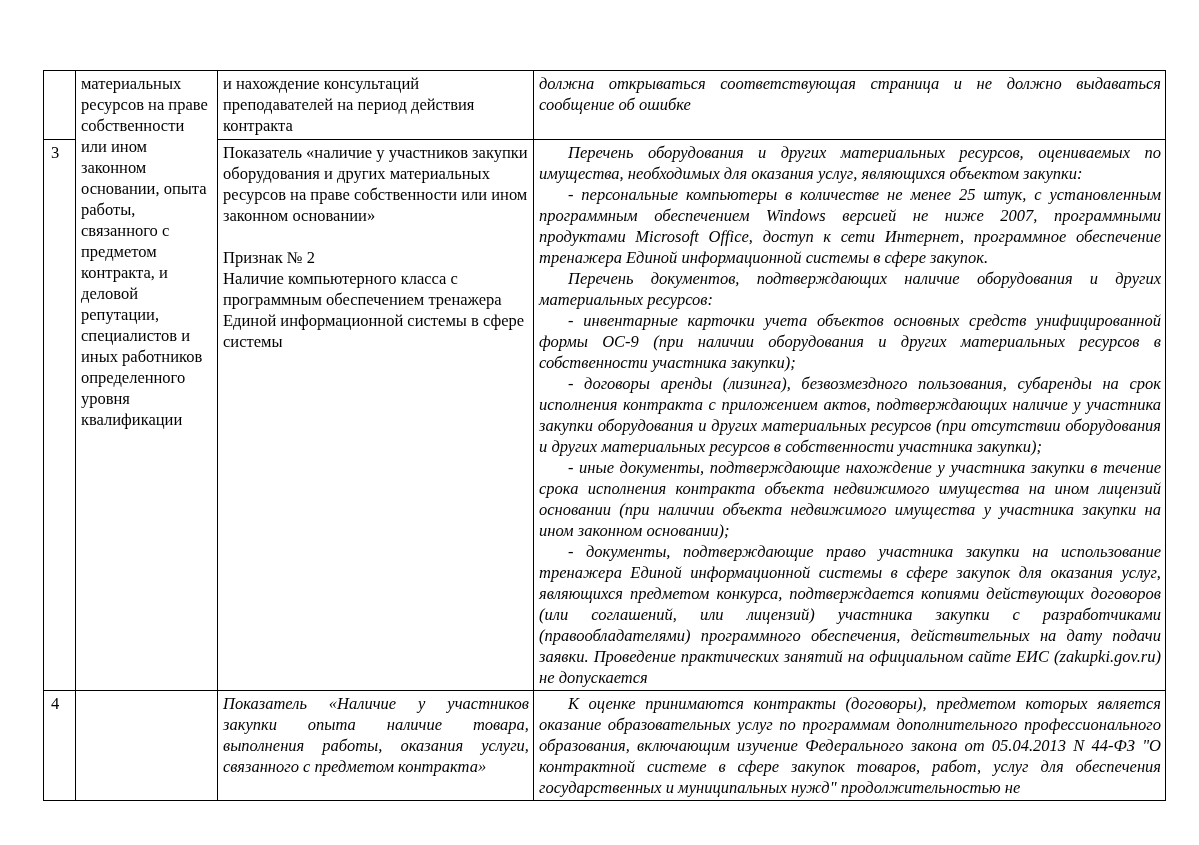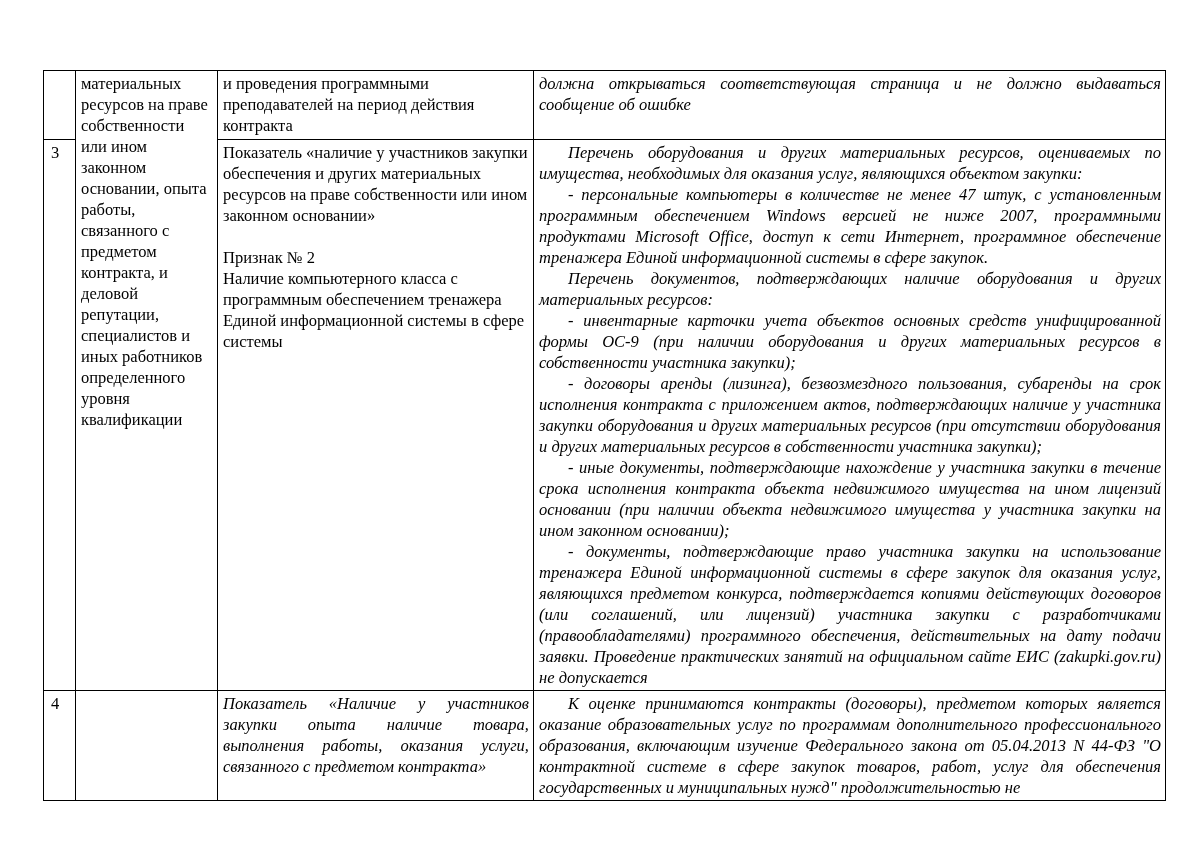--- a/index.html
+++ b/index.html
@@ -36,38 +36,38 @@
     <col style="width:632px">
   </colgroup>
 
   <tbody>
       <tr class="rowA">
     <td class="num"></td>
     <td rowspan="2">
       <p>материальных ресурсов на праве собственности или ином законном основании, опыта работы, связанного с предметом контракта, и деловой репутации, специалистов и иных работников определенного уровня квалификации</p>
     </td>
     <td>
-      <p>и проведения программными преподавателей на период действия контракта</p>
+      <p>и нахождение консультаций преподавателей на период действия контракта</p>
     </td>
     <td>
       <p class="just">должна открываться соответствующая страница и не должно выдаваться сообщение об ошибке</p>
     </td>
   </tr>
 
   <tr class="rowB">
     <td class="num">3</td>
     <td>
-      <p>Показатель «наличие у участников закупки обеспечения и других материальных ресурсов на праве собственности или ином законном основании»</p>
+      <p>Показатель «наличие у участников закупки оборудования и других материальных ресурсов на праве собственности или ином законном основании»</p>
       <p></p>
       <p>Признак № 2</p>
       <p>Наличие компьютерного класса с программным обеспечением тренажера Единой информационной системы в сфере системы</p>
     </td>
     <td>
       <p class="just indent">Перечень оборудования и других материальных ресурсов, оцениваемых по имущества, необходимых для оказания услуг, являющихся объектом закупки:</p>
-      <p class="just indent">- персональные компьютеры в количестве не менее 47 штук, с установленным программным обеспечением Windows версией не ниже 2007, программными продуктами Microsoft Office, доступ к сети Интернет, программное обеспечение тренажера Единой информационной системы в сфере закупок.</p>
+      <p class="just indent">- персональные компьютеры в количестве не менее 25 штук, с установленным программным обеспечением Windows версией не ниже 2007, программными продуктами Microsoft Office, доступ к сети Интернет, программное обеспечение тренажера Единой информационной системы в сфере закупок.</p>
       <p class="just indent">Перечень документов, подтверждающих наличие оборудования и других материальных ресурсов:</p>
       <p class="just indent">- инвентарные карточки учета объектов основных средств унифицированной формы ОС-9 (при наличии оборудования и других материальных ресурсов в собственности участника закупки);</p>
       <p class="just indent">- договоры аренды (лизинга), безвозмездного пользования, субаренды на срок исполнения контракта с приложением актов, подтверждающих наличие у участника закупки оборудования и других материальных ресурсов (при отсутствии оборудования и других материальных ресурсов в собственности участника закупки);</p>
       <p class="just indent">- иные документы, подтверждающие нахождение у участника закупки в течение срока исполнения контракта объекта недвижимого имущества на ином лицензий основании (при наличии объекта недвижимого имущества у участника закупки на ином законном основании);</p>
       <p class="just indent">- документы, подтверждающие право участника закупки на использование тренажера Единой информационной системы в сфере закупок для оказания услуг, являющихся предметом конкурса, подтверждается копиями действующих договоров (или соглашений, или лицензий) участника закупки с разработчиками (правообладателями) программного обеспечения, действительных на дату подачи заявки. Проведение практических занятий на официальном сайте ЕИС (zakupki.gov.ru) не допускается</p>
     </td>
   </tr>
 
   <tr class="rowC">
     <td class="num">4</td>

